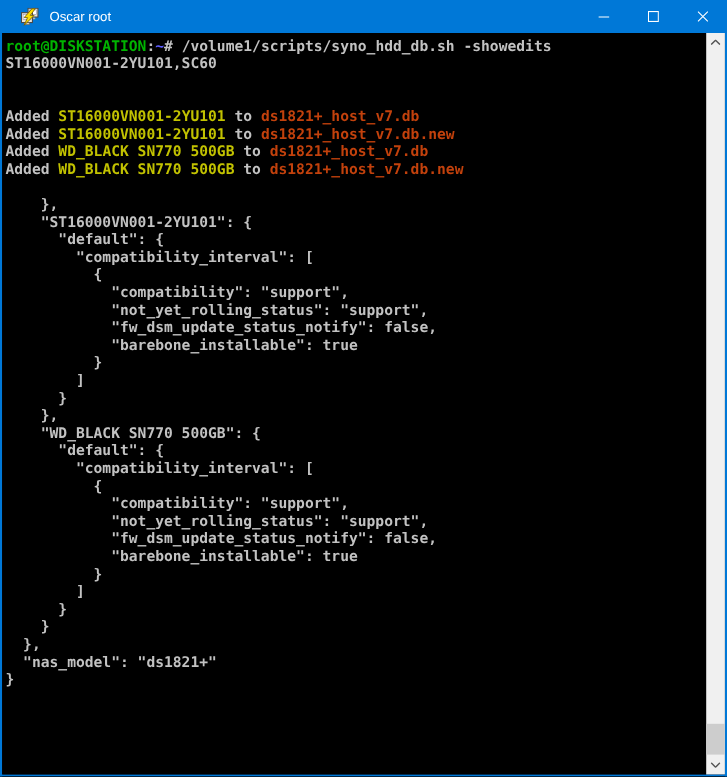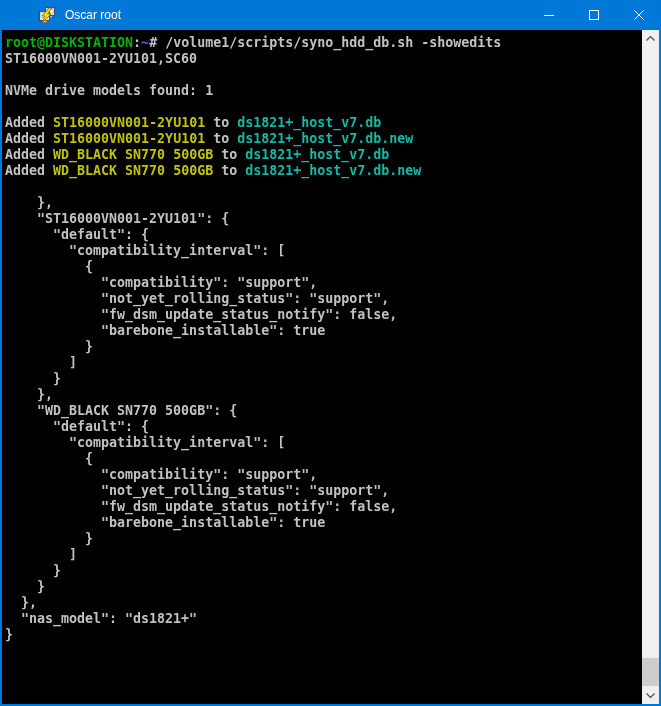--- a/index.html
+++ b/index.html
@@ -5,21 +5,21 @@
   * { margin: 0; padding: 0; box-sizing: border-box; }
   html, body { width: 661px; height: 706px; overflow: hidden; background: #000; }
   body { font-family: "Liberation Sans", sans-serif; }
 
   .window { width: 661px; height: 706px; display: flex; flex-direction: column; }
 
   
   .titlebar {
     height: 30px; flex: 0 0 30px;
     background: #0078d7;
-    display: flex; align-items: center; padding-left: 20px;
+    display: flex; align-items: center;
   }
   .app-icon {
     width: 17px; height: 17px; margin-left: 19px;
     display: inline-flex; align-items: center; justify-content: center;
   }
   .title {
     color: #ffffff; font-size: 12px; margin-left: 9px;
     white-space: nowrap;
   }
   .controls { margin-left: auto; display: flex; height: 100%; }
@@ -40,21 +40,21 @@
     font-family: "DejaVu Sans Mono", "Liberation Mono", monospace;
     font-size: 13.3px; font-weight: bold; line-height: 16px;
     padding: 5px 0 0 3px;
     overflow: hidden;
   }
   .line { white-space: pre; height: 16px; }
   .c-fg     { color: #c2c2c2; }
   .c-green  { color: #00b400; }
   .c-blue   { color: #5c5cff; }
   .c-yellow { color: #c2c200; }
-  .c-cyan   { color: #14b8a6; }
+  .c-cyan   { color: #c2410c; }
 
   
   .scrollbar {
     width: 17px; flex: 0 0 17px;
     background: #f0f0f0;
     display: flex; flex-direction: column;
   }
   .sb-arrow {
     height: 17px; flex: 0 0 17px;
     display: flex; align-items: center; justify-content: center;
@@ -100,21 +100,20 @@
         </svg>
       </div>
     </div>
   </div>
 
   <div class="content">
     <div class="terminal" id="terminal">
         <div class="line"><span class="c-green">root@DISKSTATION</span><span class="c-fg">:</span><span class="c-blue">~</span><span class="c-fg"># /volume1/scripts/syno_hdd_db.sh -showedits</span></div>
         <div class="line"><span class="c-fg">ST16000VN001-2YU101,SC60</span></div>
         <div class="line"></div>
-        <div class="line"><span class="c-fg">NVMe drive models found: 1</span></div>
         <div class="line"></div>
         <div class="line"><span class="c-fg">Added </span><span class="c-yellow">ST16000VN001-2YU101</span><span class="c-fg"> to </span><span class="c-cyan">ds1821+_host_v7.db</span></div>
         <div class="line"><span class="c-fg">Added </span><span class="c-yellow">ST16000VN001-2YU101</span><span class="c-fg"> to </span><span class="c-cyan">ds1821+_host_v7.db.new</span></div>
         <div class="line"><span class="c-fg">Added </span><span class="c-yellow">WD_BLACK SN770 500GB</span><span class="c-fg"> to </span><span class="c-cyan">ds1821+_host_v7.db</span></div>
         <div class="line"><span class="c-fg">Added </span><span class="c-yellow">WD_BLACK SN770 500GB</span><span class="c-fg"> to </span><span class="c-cyan">ds1821+_host_v7.db.new</span></div>
         <div class="line"></div>
         <div class="line"><span class="c-fg">    },</span></div>
         <div class="line"><span class="c-fg">    "ST16000VN001-2YU101": {</span></div>
         <div class="line"><span class="c-fg">      "default": {</span></div>
         <div class="line"><span class="c-fg">        "compatibility_interval": [</span></div>

